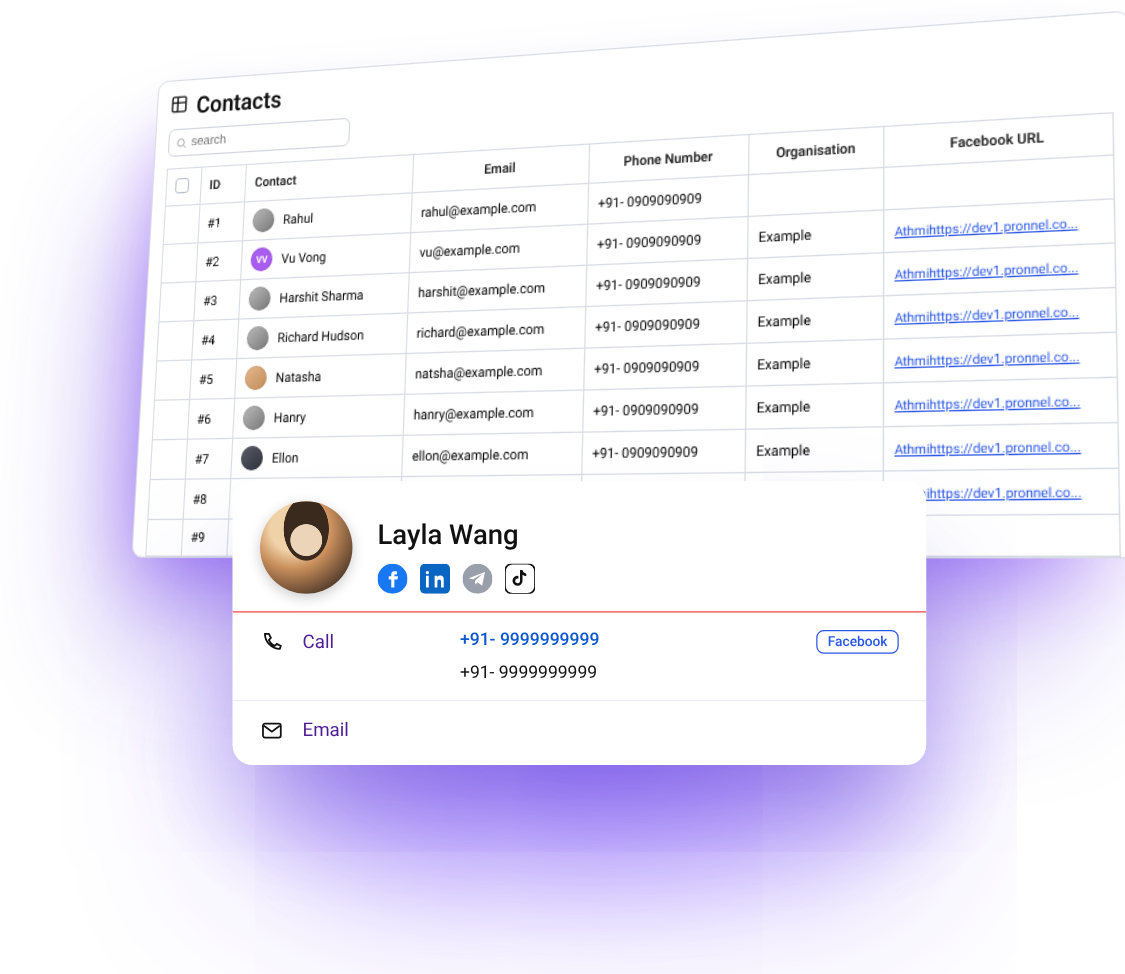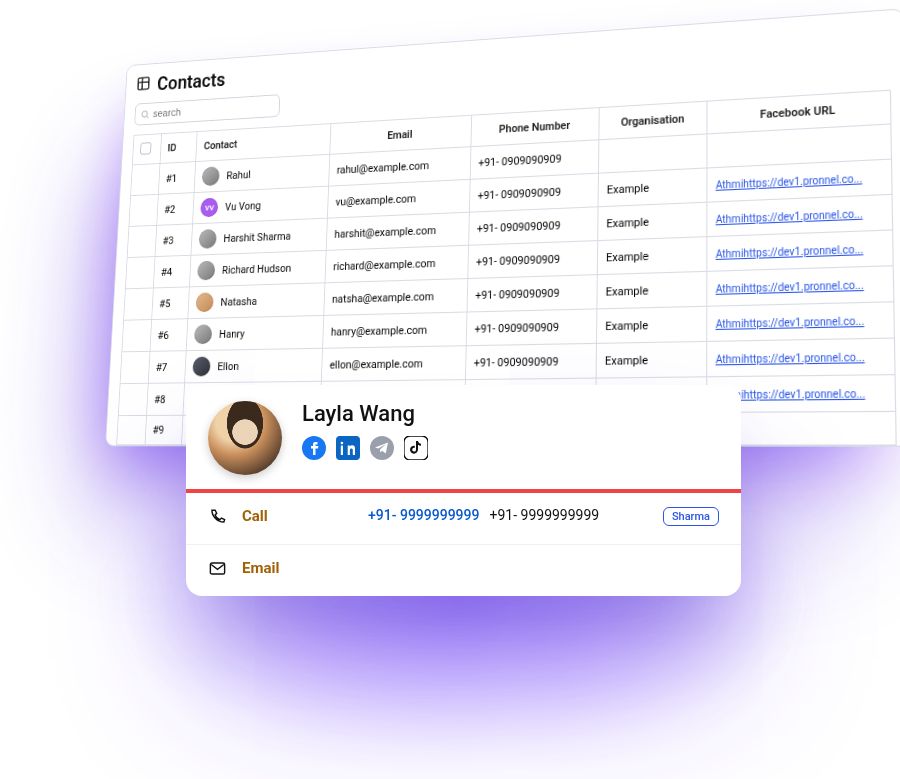--- a/index.html
+++ b/index.html
@@ -132,24 +132,24 @@
     background: #fff;
     border-radius: 16px;
     box-shadow:
       0 50px 80px -20px rgba(30, 0, 160, 0.25),
       0 100px 160px -30px rgba(90, 30, 255, 0.45);
     overflow: hidden;
   }
 
   .card-head {
     display: flex;
-    align-items: flex-start;
+    align-items: flex-end;
     gap: 20px;
     padding: 16px 22px 14px 22px;
-    border-bottom: 4px solid #ef4444;
+    border-bottom: 1px solid #ef4444;
   }
   .big-avatar {
     width: 74px; height: 74px; border-radius: 50%;
     background: radial-gradient(circle at 35% 30%, #f0d2a8 0 25%, #c98f5c 45%, #523a2a 80%);
     box-shadow: 0 3px 10px rgba(0,0,0,.2);
     position: relative; overflow: hidden;
   }
   .big-avatar::after{
     content:"";
     position:absolute; inset:0;
@@ -174,24 +174,24 @@
 
   .card-row {
     display: grid;
     grid-template-columns: 28px 120px 1fr 90px;
     align-items: start;
     padding: 14px 22px;
     column-gap: 6px;
   }
   .card-row + .card-row { border-top: 1px solid #eef0f5; }
 
-  .row-label { font-size: 15px; color: #a16207; font-weight: 700; }
+  .row-label { font-size: 15px; color: #4c1d95; font-weight: 400; }
   .row-icon svg { width: 19px; height: 19px; stroke:#111; }
 
-  .vals { display: flex; flex-direction: row; gap: 10px; }
+  .vals { display: flex; flex-direction: column; gap: 10px; }
   .val  { font-size: 14px; color: #0a57d0; font-weight: 500; }
   .val.muted { color: #111; font-weight: 400; }
 
   .badge {
     border: 1.5px solid #2a56e8;
     color: #2a56e8;
     border-radius: 6px;
     font-size: 11px;
     padding: 2px 8px;
     justify-self: end;
@@ -430,21 +430,21 @@
     <span class="row-icon">
       <svg viewBox="0 0 24 24" fill="none" stroke-width="1.8">
           <path d="M5 4c0 8 7 15 15 15l1-3-4-2-2 2c-3-1-5-3-6-6l2-2-2-4z"></path>
         </svg>
     </span>
     <span class="row-label">Call</span>
     <div class="vals">
       <span class="val">+91- 9999999999</span>
       <span class="val muted">+91- 9999999999</span>
     </div>
-    <span class="badge">Sharma</span>
+    <span class="badge">Facebook</span>
   </div>
 
   <div class="card-row">
     <span class="row-icon">
       <svg viewBox="0 0 24 24" fill="none" stroke-width="1.8">
           <rect x="3" y="5" width="18" height="14" rx="2"></rect>
           <path d="m4 7 8 6 8-6"></path>
         </svg>
     </span>
     <span class="row-label">Email</span>

